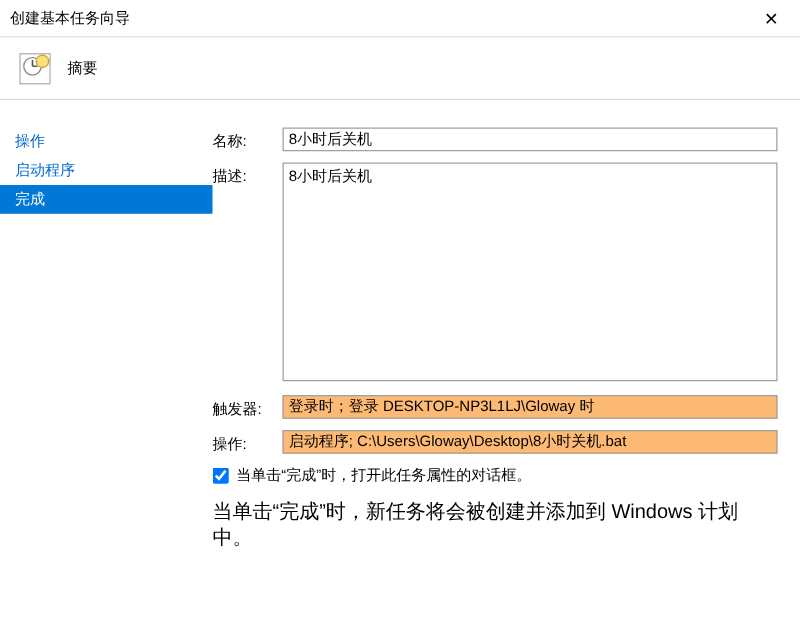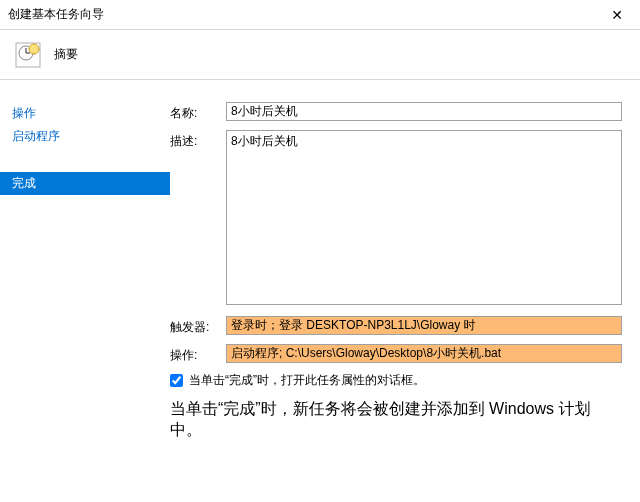--- a/index.html
+++ b/index.html
@@ -8,21 +8,21 @@
 .titlebar-text { flex: 1; font-size: 12px; }
 .close-btn { width: 46px; height: 30px; display: flex; align-items: center; justify-content: center; font-size: 14px; cursor: pointer; }
 .header { height: 50px; display: flex; align-items: center; padding-left: 14px; gap: 12px; border-bottom: 1px solid #d9d9d9; background: #fff; }
 .wizard-icon { width: 28px; height: 28px; display: flex; align-items: center; justify-content: center; }
 .header-title { font-size: 12px; }
 .body { display: flex; height: calc(502px - 80px); }
 .sidebar { width: 170px; padding-top: 22px; }
 .sidebar-item { padding: 3px 0 3px 12px; font-size: 12px; cursor: pointer; }
 .sidebar-item.link { color: #0066cc; }
 .sidebar-item.indent { }
-.sidebar-item.active { background: #0078d7; color: #fff; margin-top: 24px; }
+.sidebar-item.active { background: #0078d7; color: #fff; }
 .main { flex: 1; padding: 22px 18px 10px 0; display: flex; flex-direction: column; }
 .row { display: flex; margin-bottom: 8px; }
 .row-label { width: 56px; text-align: left; font-size: 12px; padding-top: 3px; }
 .row-input { flex: 1; }
 .text-input { width: 100%; border: 1px solid #a0a0a0; padding: 2px 4px; font-size: 12px; font-family: inherit; height: 19px; }
 .textarea-input { width: 100%; border: 1px solid #a0a0a0; padding: 2px 4px; font-size: 12px; font-family: inherit; height: 175px; resize: none; }
 .readonly-input { background: #fdba74; }
 .checkbox-row { display: flex; align-items: center; margin: 0 0 6px 0; }
 .checkbox-row input { margin-right: 6px; }
 .info-text { font-size: 16px; margin-top: 4px; }

